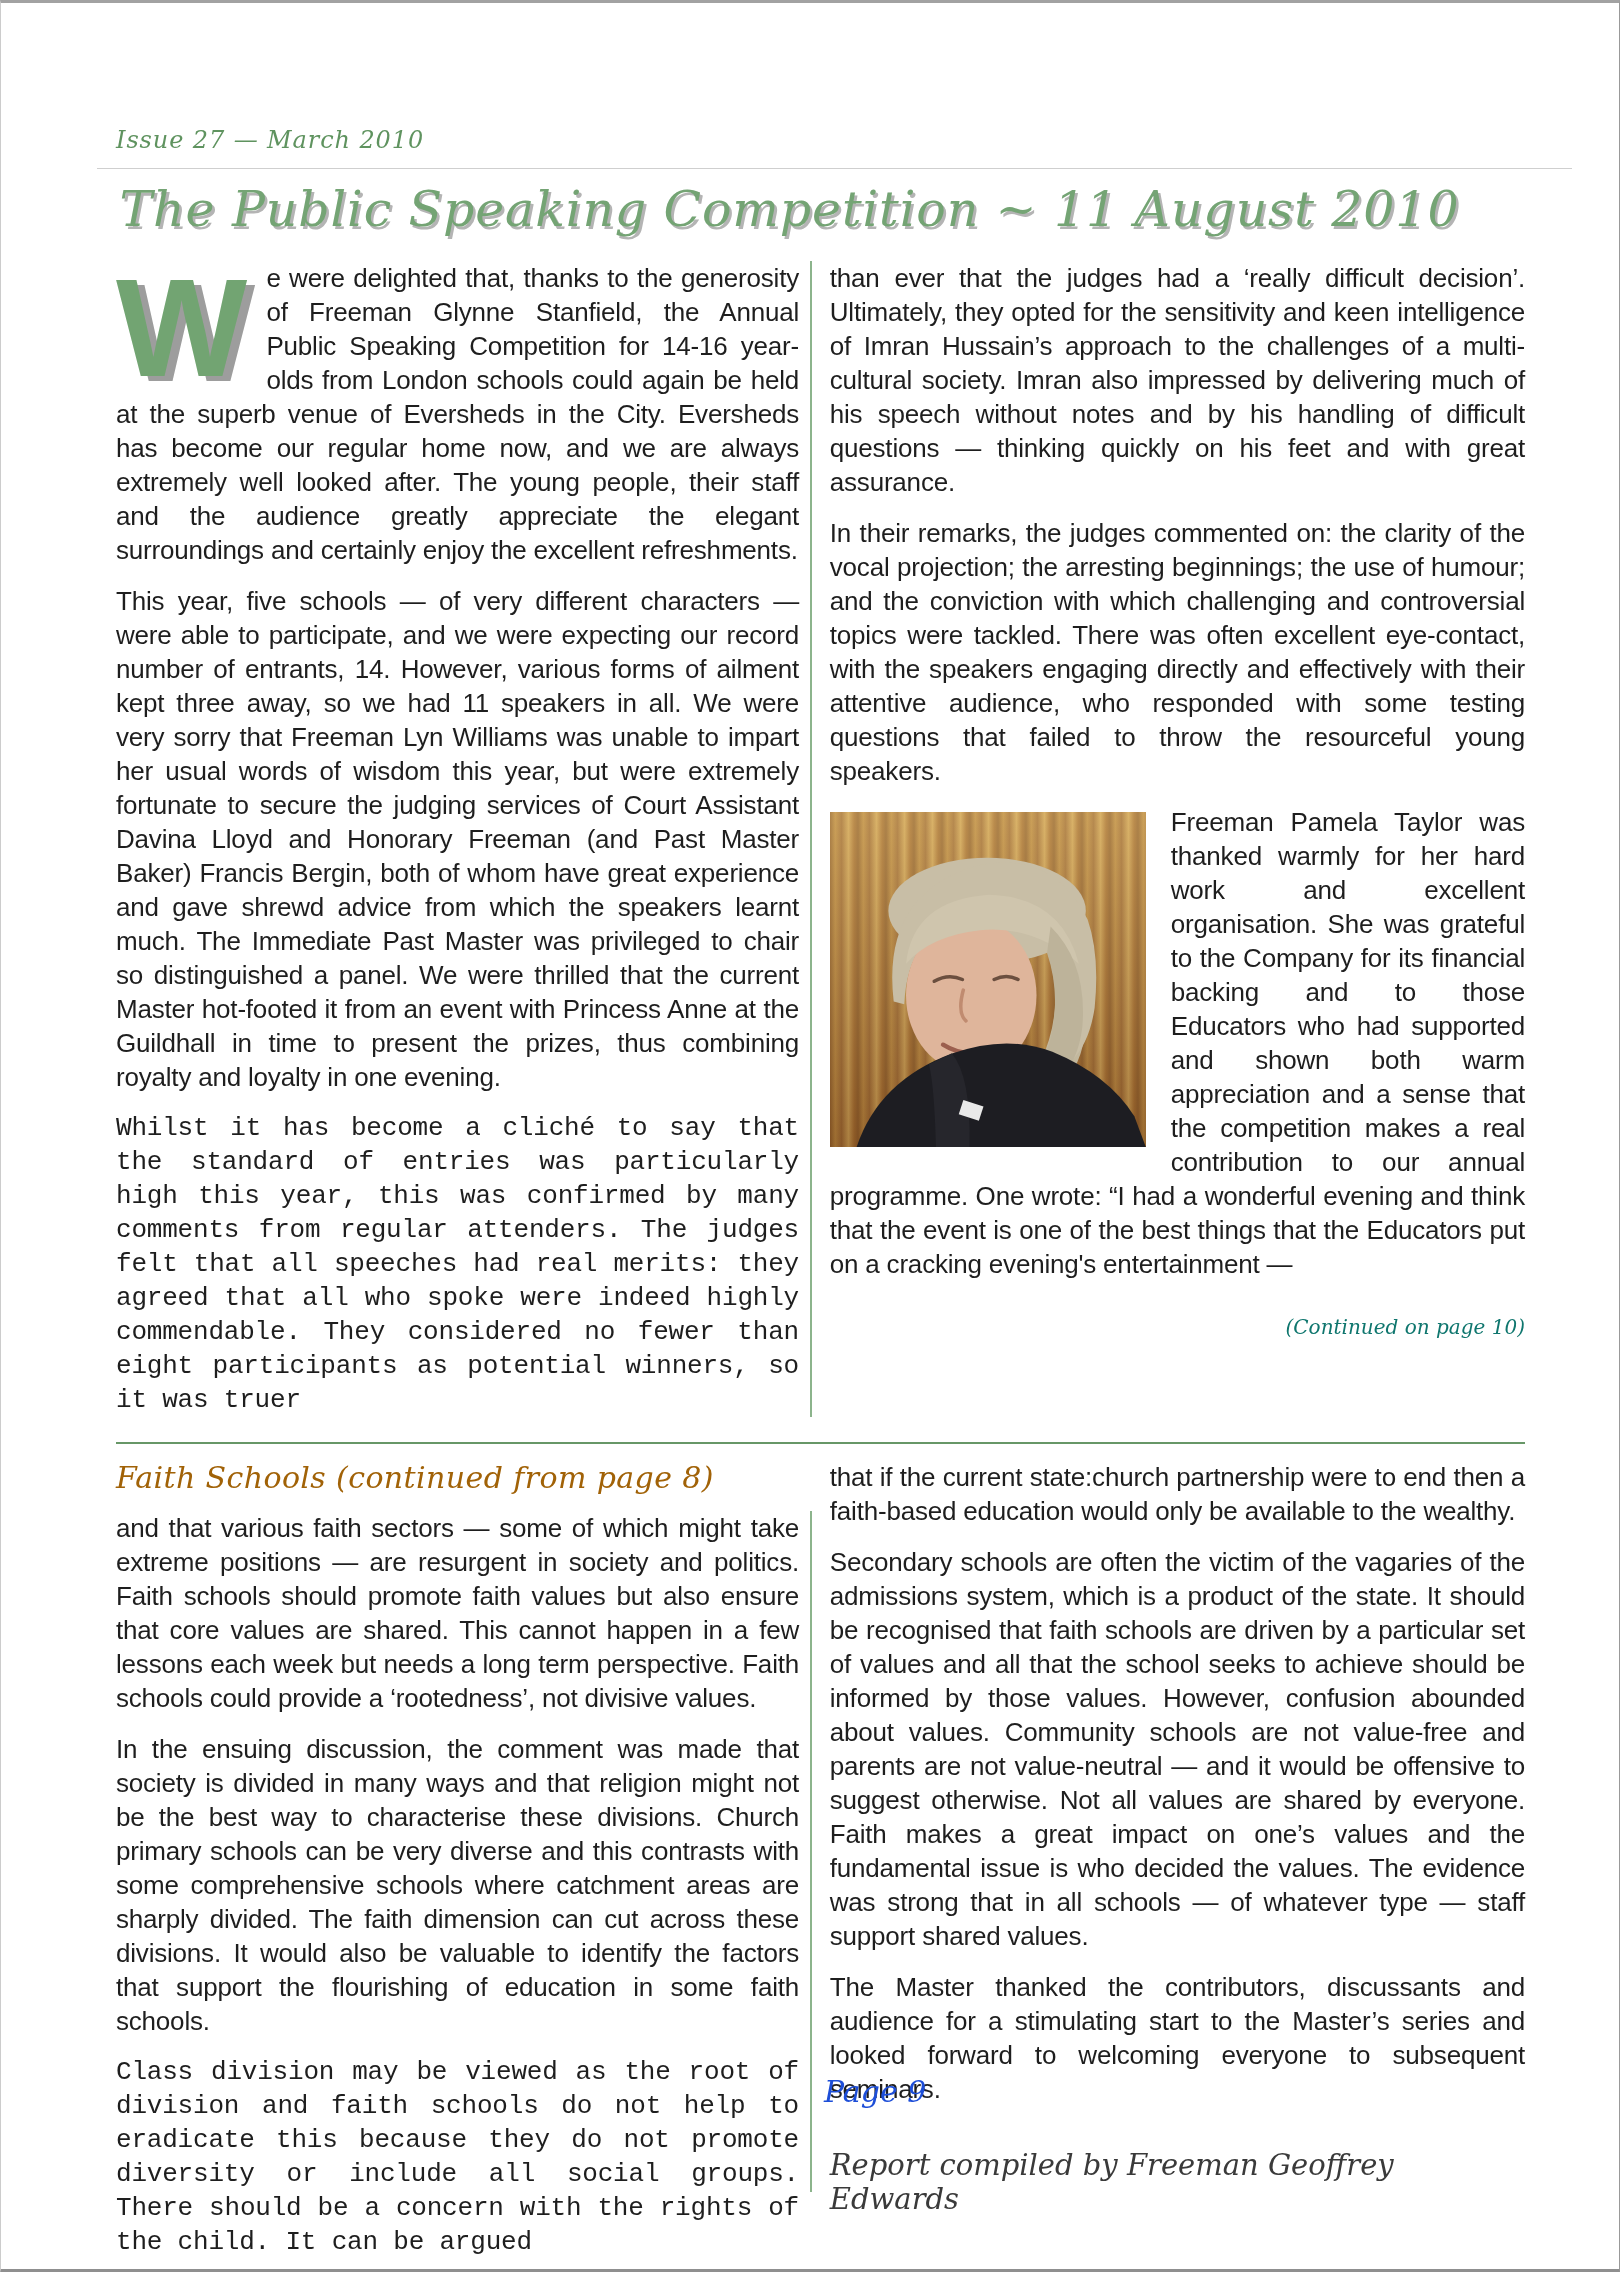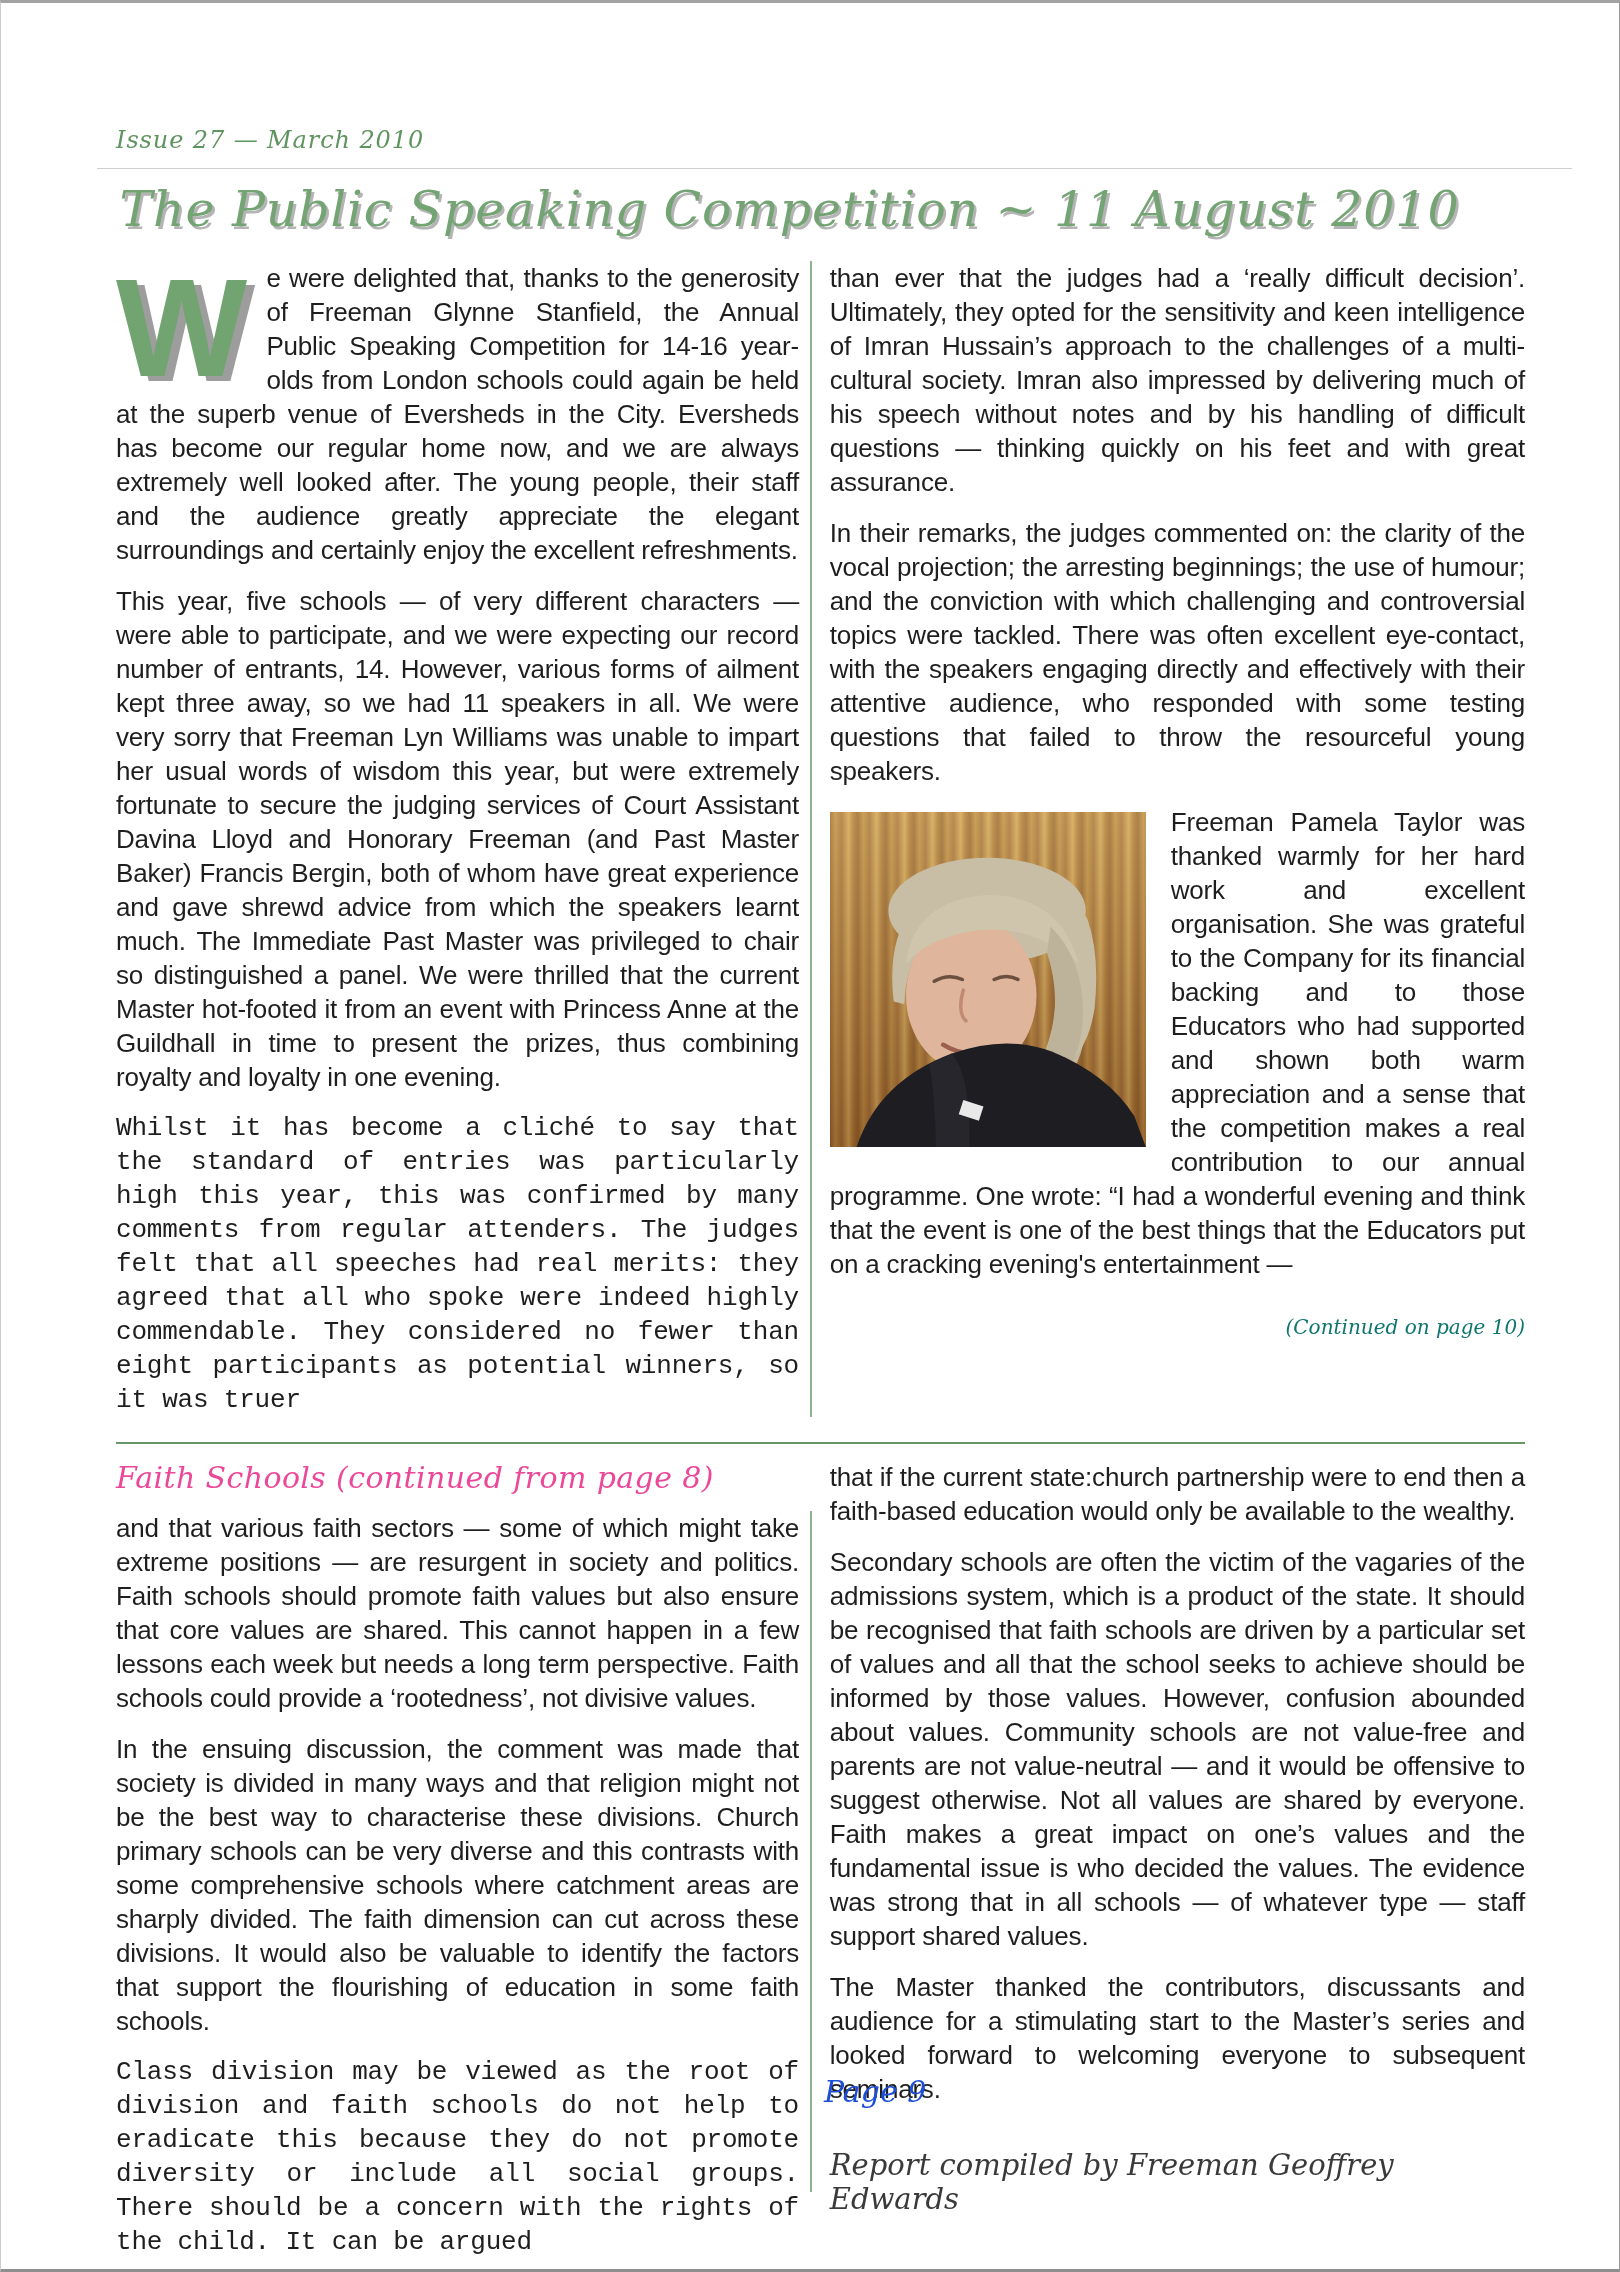--- a/index.html
+++ b/index.html
@@ -76,21 +76,21 @@
     margin-top:34px;
   }
 
   .green-rule {
     border:none; border-top:2.6px solid #679767;
     margin:25px 0 16px 0;
   }
 
   .section-heading {
     font-family:"DejaVu Serif", serif; font-style:italic; font-weight:normal;
-    color:#ec4899; font-size:30px; letter-spacing:0.4px;
+    color:#a16207; font-size:30px; letter-spacing:0.4px;
     margin:0 0 16px 0;
   }
 
   .signature {
     text-align:left;
     font-family:"DejaVu Serif", serif; font-style:italic;
     color:#3a3a3a; font-size:29px;
     margin-top:42px; padding-right:35px;
   }
 

